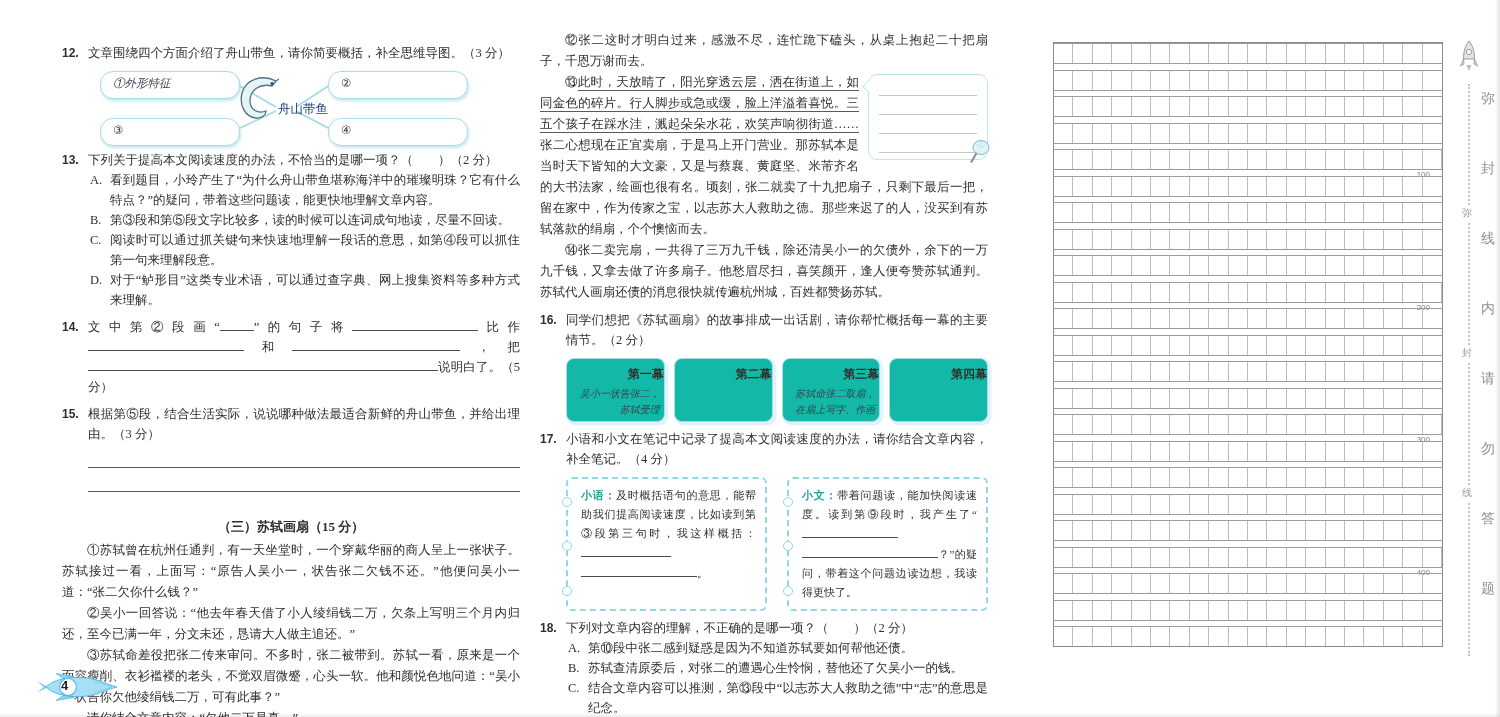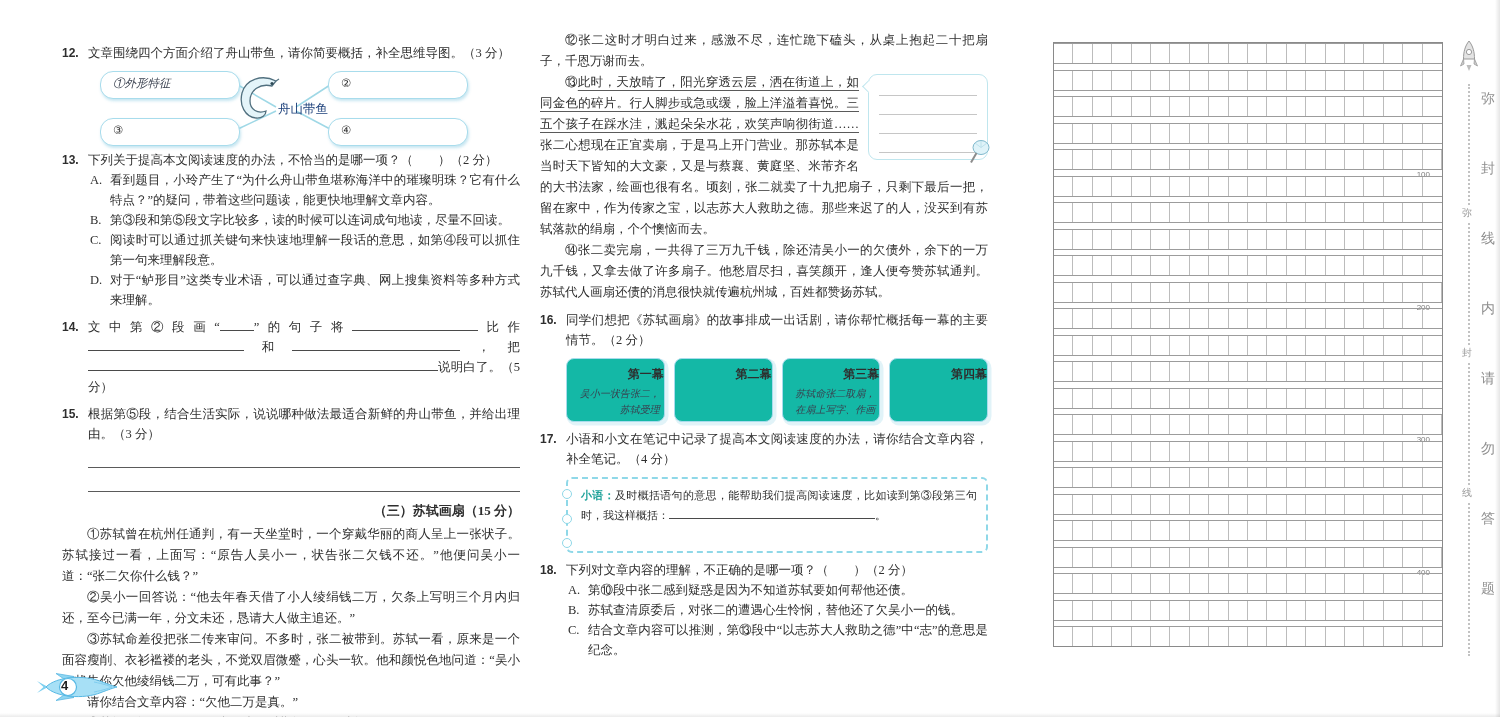--- a/index.html
+++ b/index.html
@@ -16,21 +16,21 @@
   #col-mid{position:absolute;left:540px;top:30px;width:448px;}
 
   
   .q{position:relative;padding-left:26px;line-height:20px;text-align:justify;margin-top:7px;}
   .qnum{position:absolute;left:0;top:0;font-weight:bold;font-family:"Liberation Sans",sans-serif;font-size:12px;}
   .opt{position:relative;padding-left:22px;line-height:20px;text-align:justify;}
   .optkey{position:absolute;left:2px;top:0;}
   .blank{display:inline-block;border-bottom:1px solid #4a4a4a;height:13px;vertical-align:baseline;}
   .ansline{border-bottom:1px solid #5a5a5a;height:23px;}
   .para{margin:0;text-indent:2em;text-align:justify;line-height:21px;}
-  .ptitle{text-align:right;font-weight:bold;font-size:13px;margin:10px 0 4px 0;}
+  .ptitle{text-align:center;font-weight:bold;font-size:13px;margin:26px 0 4px 0;}
   .hand{font-style:italic;color:#39404f;}
 
   
   #mindmap{position:relative;height:72px;margin:8px 0 2px 38px;width:368px;}
   .pill{position:absolute;width:140px;height:28px;box-sizing:border-box;background:#fff;
         border:1px solid var(--cyan);border-radius:13px;line-height:23px;padding-left:12px;
         box-shadow:1px 2px 3px rgba(130,200,225,.45);font-size:11.5px;}
   #mm-svg{position:absolute;left:0;top:0;}
   .fishlabel{position:absolute;left:178px;top:30px;font-weight:normal;color:var(--fishblue);font-size:12.5px;}
 
@@ -190,20 +190,21 @@
             <div class="sa hand"></div>
           </div>
         </div>
     </div>
 
     <div class="q">
       <span class="qnum">17.</span>
       <span>小语和小文在笔记中记录了提高本文阅读速度的办法，请你结合文章内容，补全笔记。（4 分）</span>
       <div class="notes" id="notes">
           <div class="note"><span class="ring" style="top: 14%;"></span><span class="ring" style="top: 48%;"></span><span class="ring" style="top: 82%;"></span><span class="label">小语：</span><span>及时概括语句的意思，能帮助我们提高阅读速度，比如读到第③段第三句时，我这样概括：</span><span class="blank" style="width: 90px;"></span><span class="blank" style="width: 116px;"></span><span>。</span></div>
+          <div class="note"><span class="ring" style="top: 14%;"></span><span class="ring" style="top: 48%;"></span><span class="ring" style="top: 82%;"></span><span class="label">小文：</span><span>带着问题读，能加快阅读速度。读到第⑨段时，我产生了“</span><span class="blank" style="width: 96px;"></span><span class="blank" style="width: 136px;"></span><span>？”的疑问，带着这个问题边读边想，我读得更快了。</span></div>
         </div>
     </div>
 
     <div class="q">
       <span class="qnum">18.</span>
       <span>下列对文章内容的理解，不正确的是哪一项？（　　）（2 分）</span>
       <div id="q18-options">
           <div class="opt"><span class="optkey">A.</span><span>第⑩段中张二感到疑惑是因为不知道苏轼要如何帮他还债。</span></div>
           <div class="opt"><span class="optkey">B.</span><span>苏轼查清原委后，对张二的遭遇心生怜悯，替他还了欠吴小一的钱。</span></div>
           <div class="opt"><span class="optkey">C.</span><span>结合文章内容可以推测，第⑬段中“以志苏大人救助之德”中“志”的意思是纪念。</span></div>

